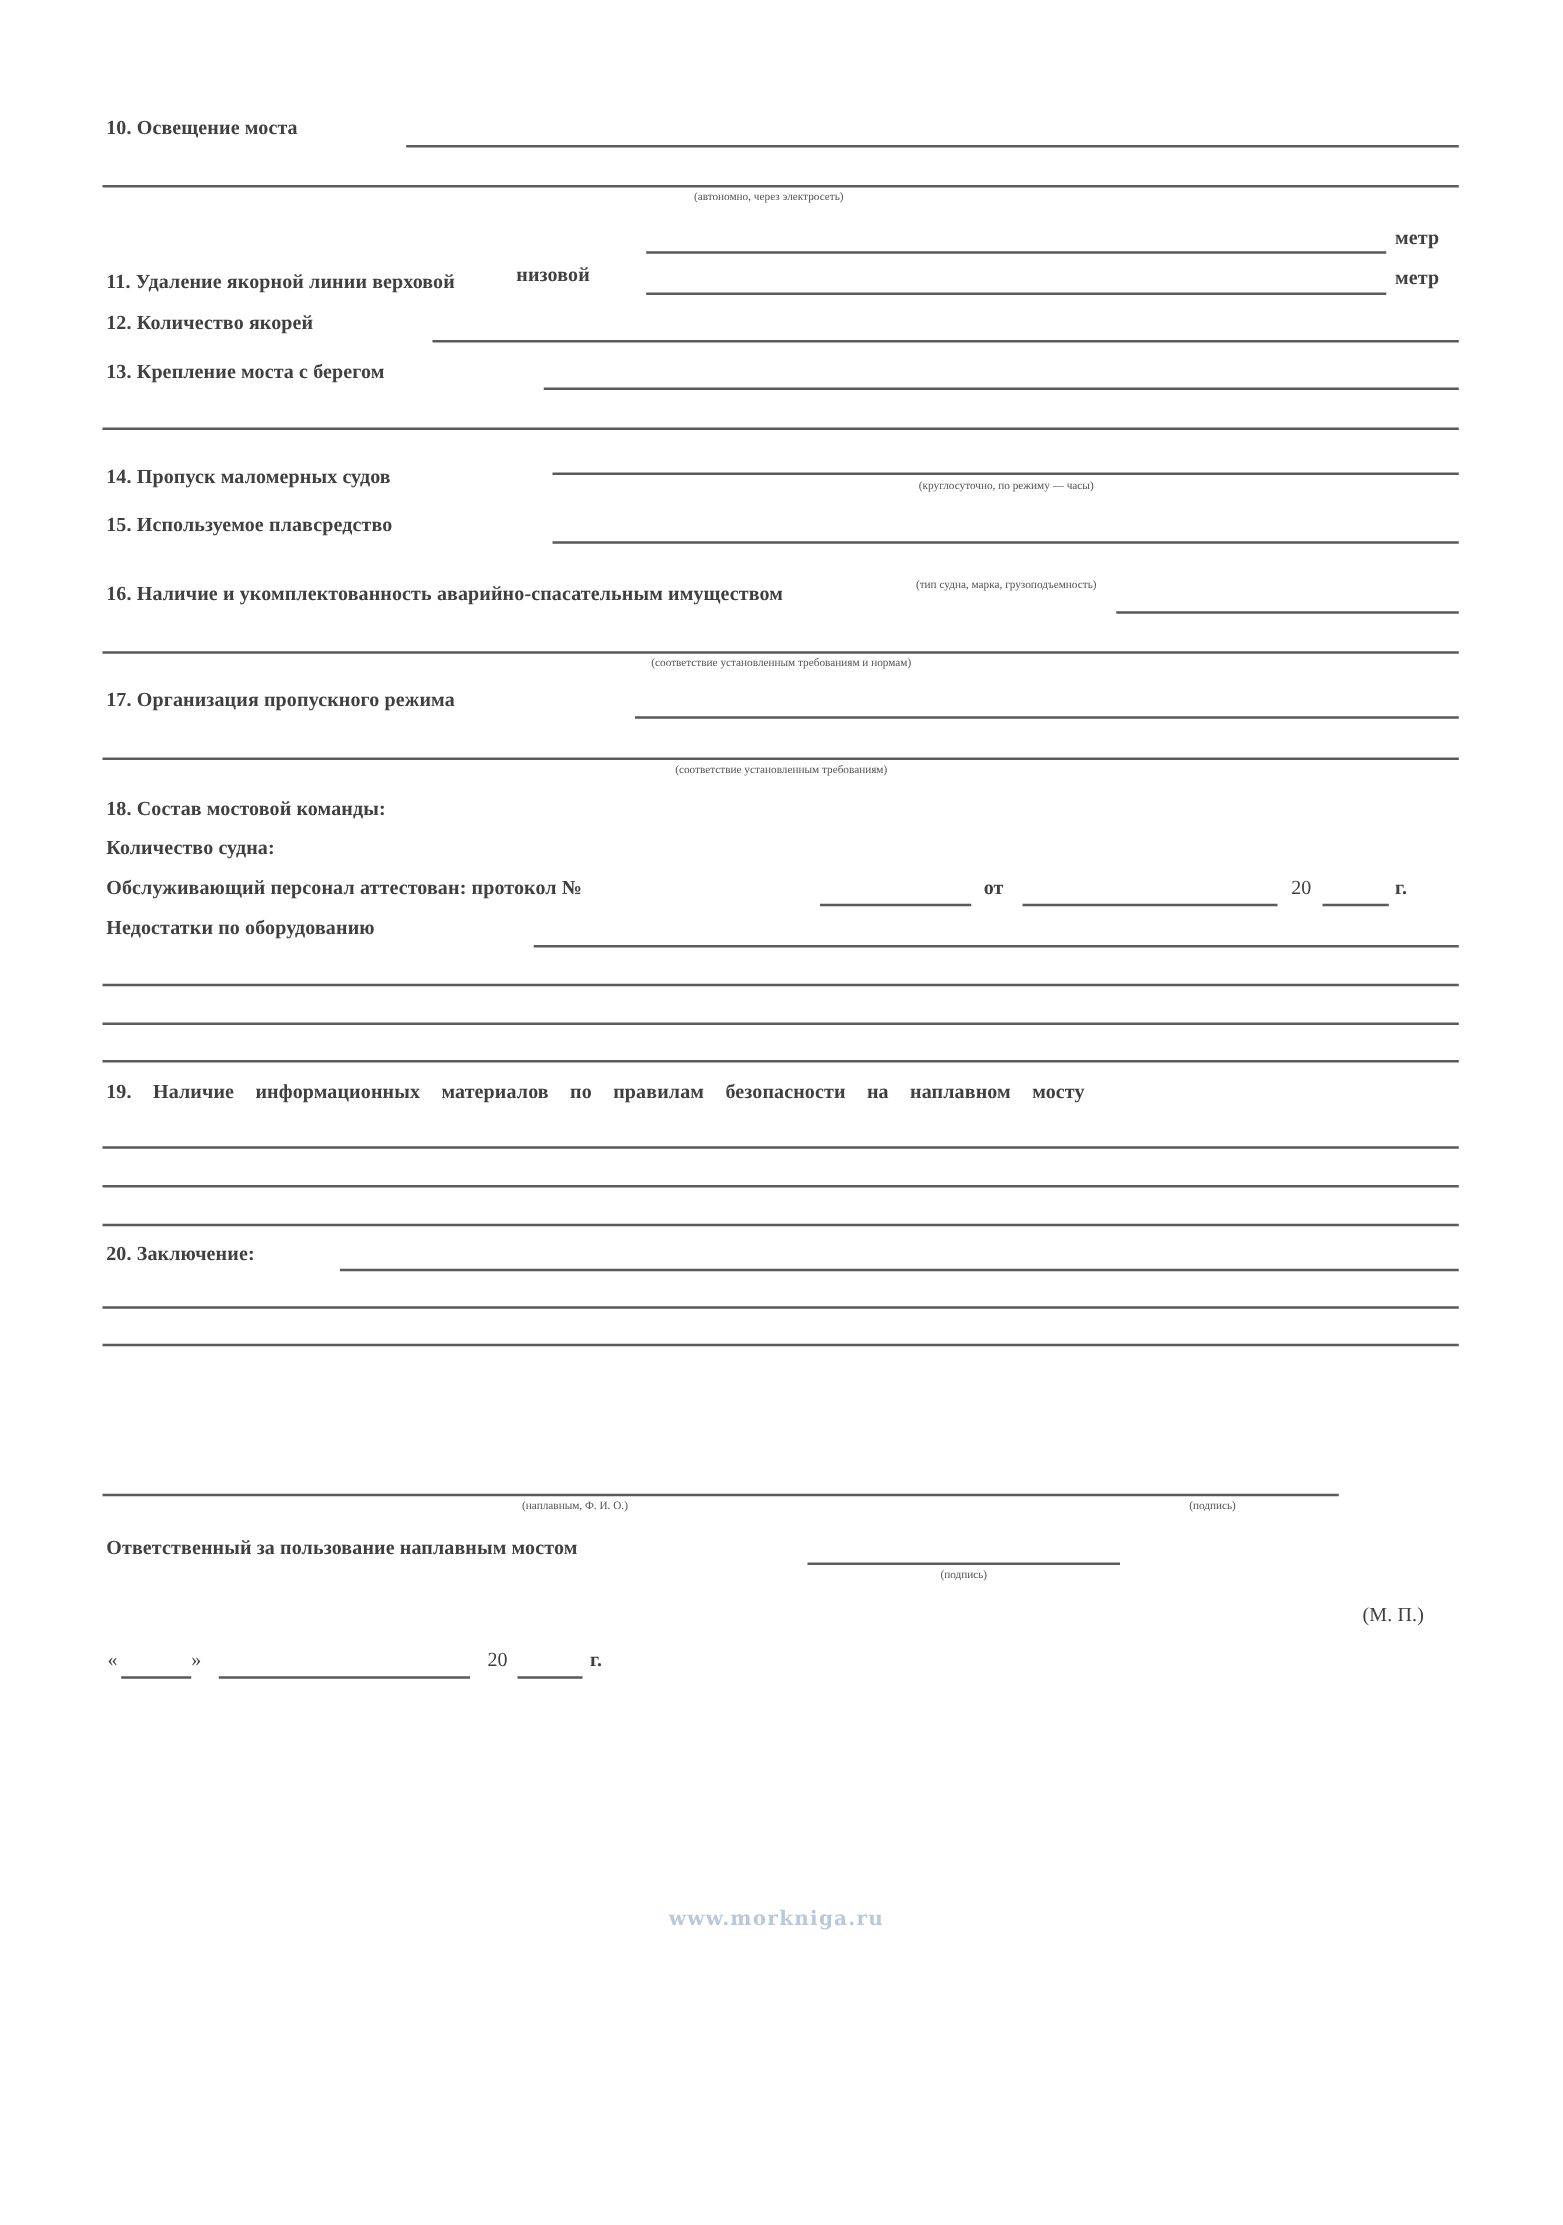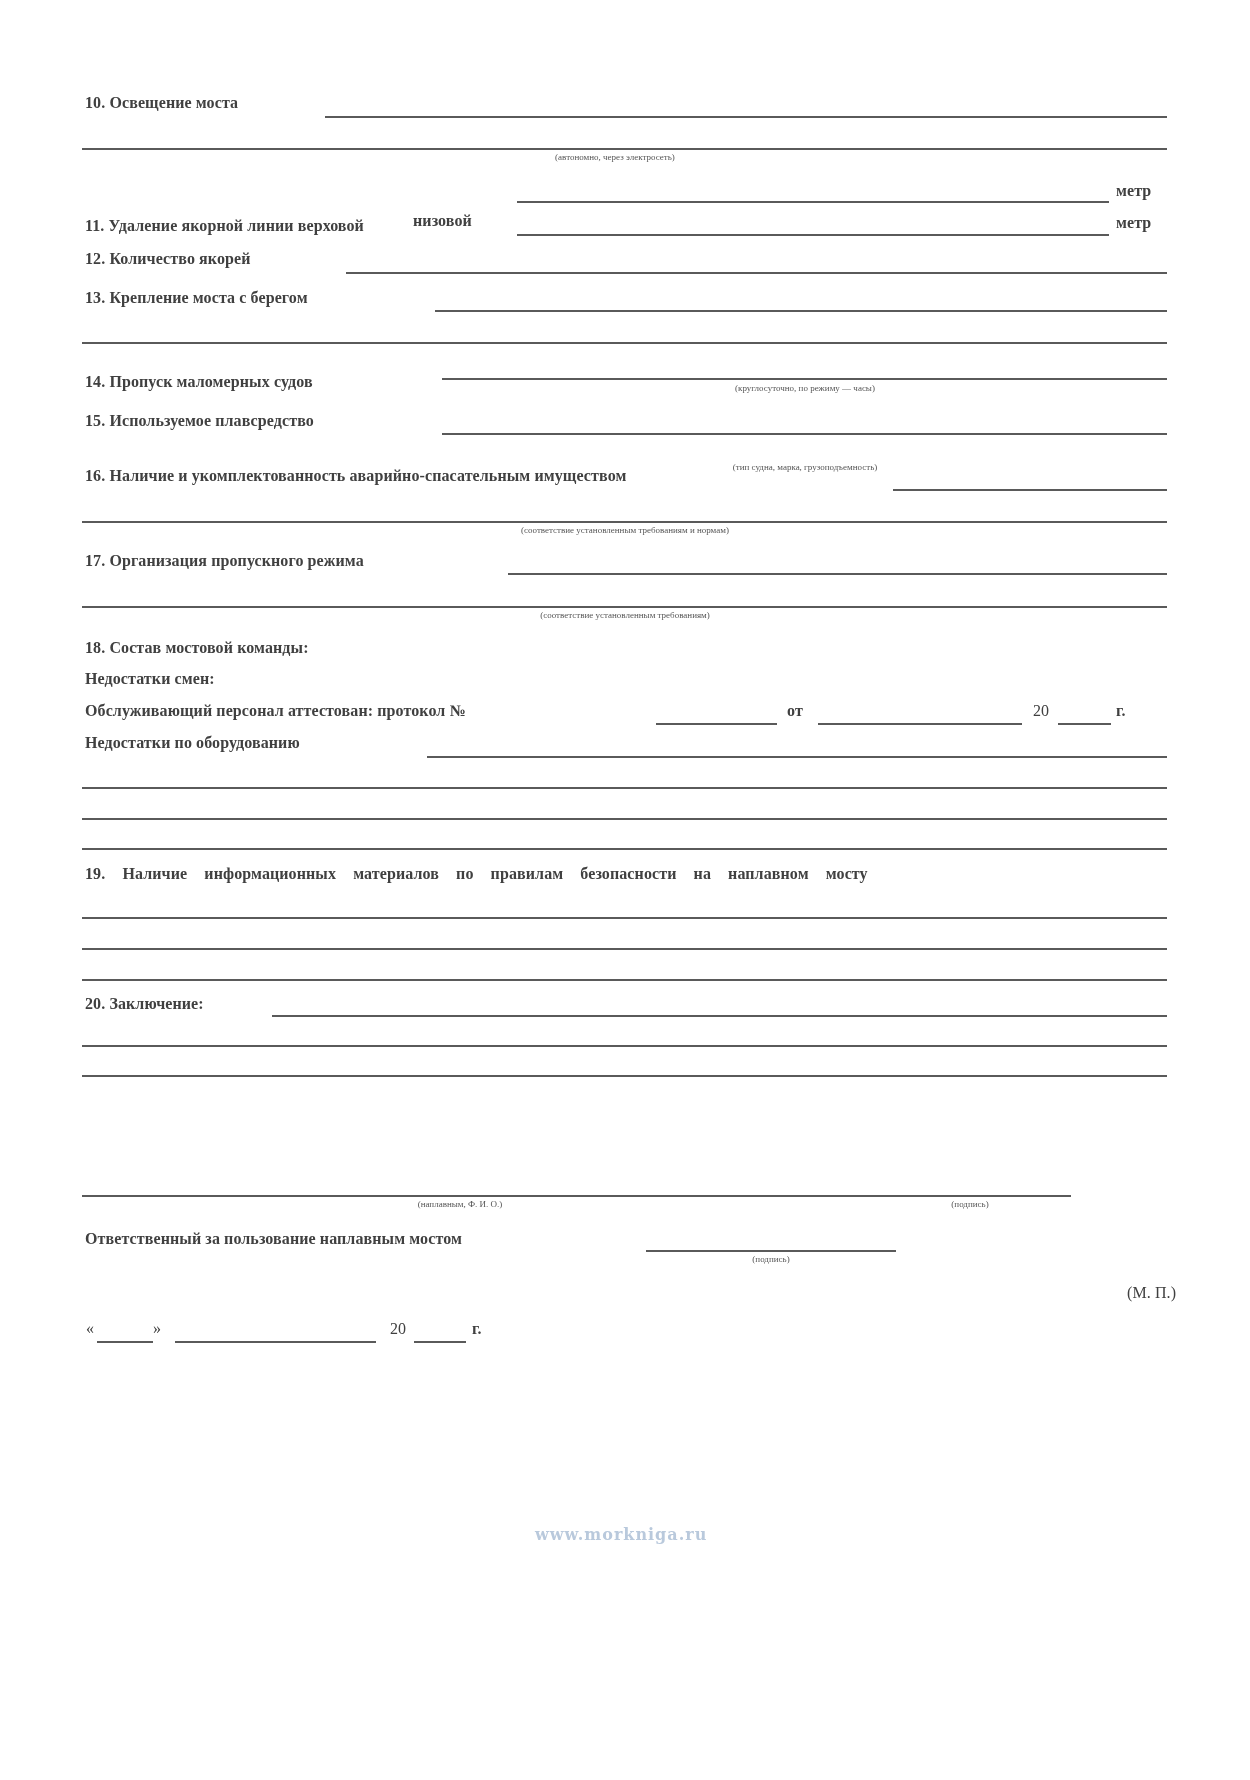--- a/index.html
+++ b/index.html
@@ -47,21 +47,21 @@
 <div class="ln" style="left:893px;top:489px;width:274px;"></div>
 <div class="ln" style="left:82px;top:521px;width:1085px;"></div>
 <div class="cap" style="left:440px;top:525px;width:370px;">(соответствие установленным требованиям и нормам)</div>
 
 <div class="t" style="left:85px;top:548px;">17. Организация пропускного режима</div>
 <div class="ln" style="left:508px;top:573px;width:659px;"></div>
 <div class="ln" style="left:82px;top:606px;width:1085px;"></div>
 <div class="cap" style="left:470px;top:610px;width:310px;">(соответствие установленным требованиям)</div>
 
 <div class="t" style="left:85px;top:635px;">18. Состав мостовой команды:</div>
-<div class="t" style="left:85px;top:666px;">Недостатки смен:</div>
+<div class="t" style="left:85px;top:666px;">Количество судна:</div>
 <div class="t" style="left:85px;top:698px;">Обслуживающий персонал аттестован: протокол №</div>
 <div class="ln" style="left:656px;top:723px;width:121px;"></div>
 <div class="t" style="left:787px;top:698px;">от</div>
 <div class="ln" style="left:818px;top:723px;width:204px;"></div>
 <div class="t" style="left:1033px;top:698px;font-weight:normal;">20</div>
 <div class="ln" style="left:1058px;top:723px;width:53px;"></div>
 <div class="t" style="left:1116px;top:698px;">г.</div>
 <div class="t" style="left:85px;top:730px;">Недостатки по оборудованию</div>
 <div class="ln" style="left:427px;top:756px;width:740px;"></div>
 <div class="ln" style="left:82px;top:787px;width:1085px;"></div>
@@ -79,21 +79,21 @@
 <div class="ln" style="left:82px;top:1075px;width:1085px;"></div>
 
 <div class="ln" style="left:82px;top:1195px;width:989px;"></div>
 <div class="cap" style="left:370px;top:1199px;width:180px;">(наплавным, Ф. И. О.)</div>
 <div class="cap" style="left:920px;top:1199px;width:100px;">(подпись)</div>
 
 <div class="t" style="left:85px;top:1226px;">Ответственный за пользование наплавным мостом</div>
 <div class="ln" style="left:646px;top:1250px;width:250px;"></div>
 <div class="cap" style="left:721px;top:1254px;width:100px;">(подпись)</div>
 
-<div class="t" style="left:1090px;top:1280px;font-weight:normal;margin-left:37px;">(М. П.)</div>
+<div class="t" style="left:1090px;top:1280px;font-weight:normal;">(М. П.)</div>
 
 <div class="t" style="left:86px;top:1316px;font-weight:normal;">«</div>
 <div class="ln" style="left:97px;top:1341px;width:56px;"></div>
 <div class="t" style="left:153px;top:1316px;font-weight:normal;">»</div>
 <div class="ln" style="left:175px;top:1341px;width:201px;"></div>
 <div class="t" style="left:390px;top:1316px;font-weight:normal;">20</div>
 <div class="ln" style="left:414px;top:1341px;width:52px;"></div>
 <div class="t" style="left:472px;top:1316px;">г.</div>
 
 <div class="wm" style="left:535px;top:1525px;">www.morkniga.ru</div>

